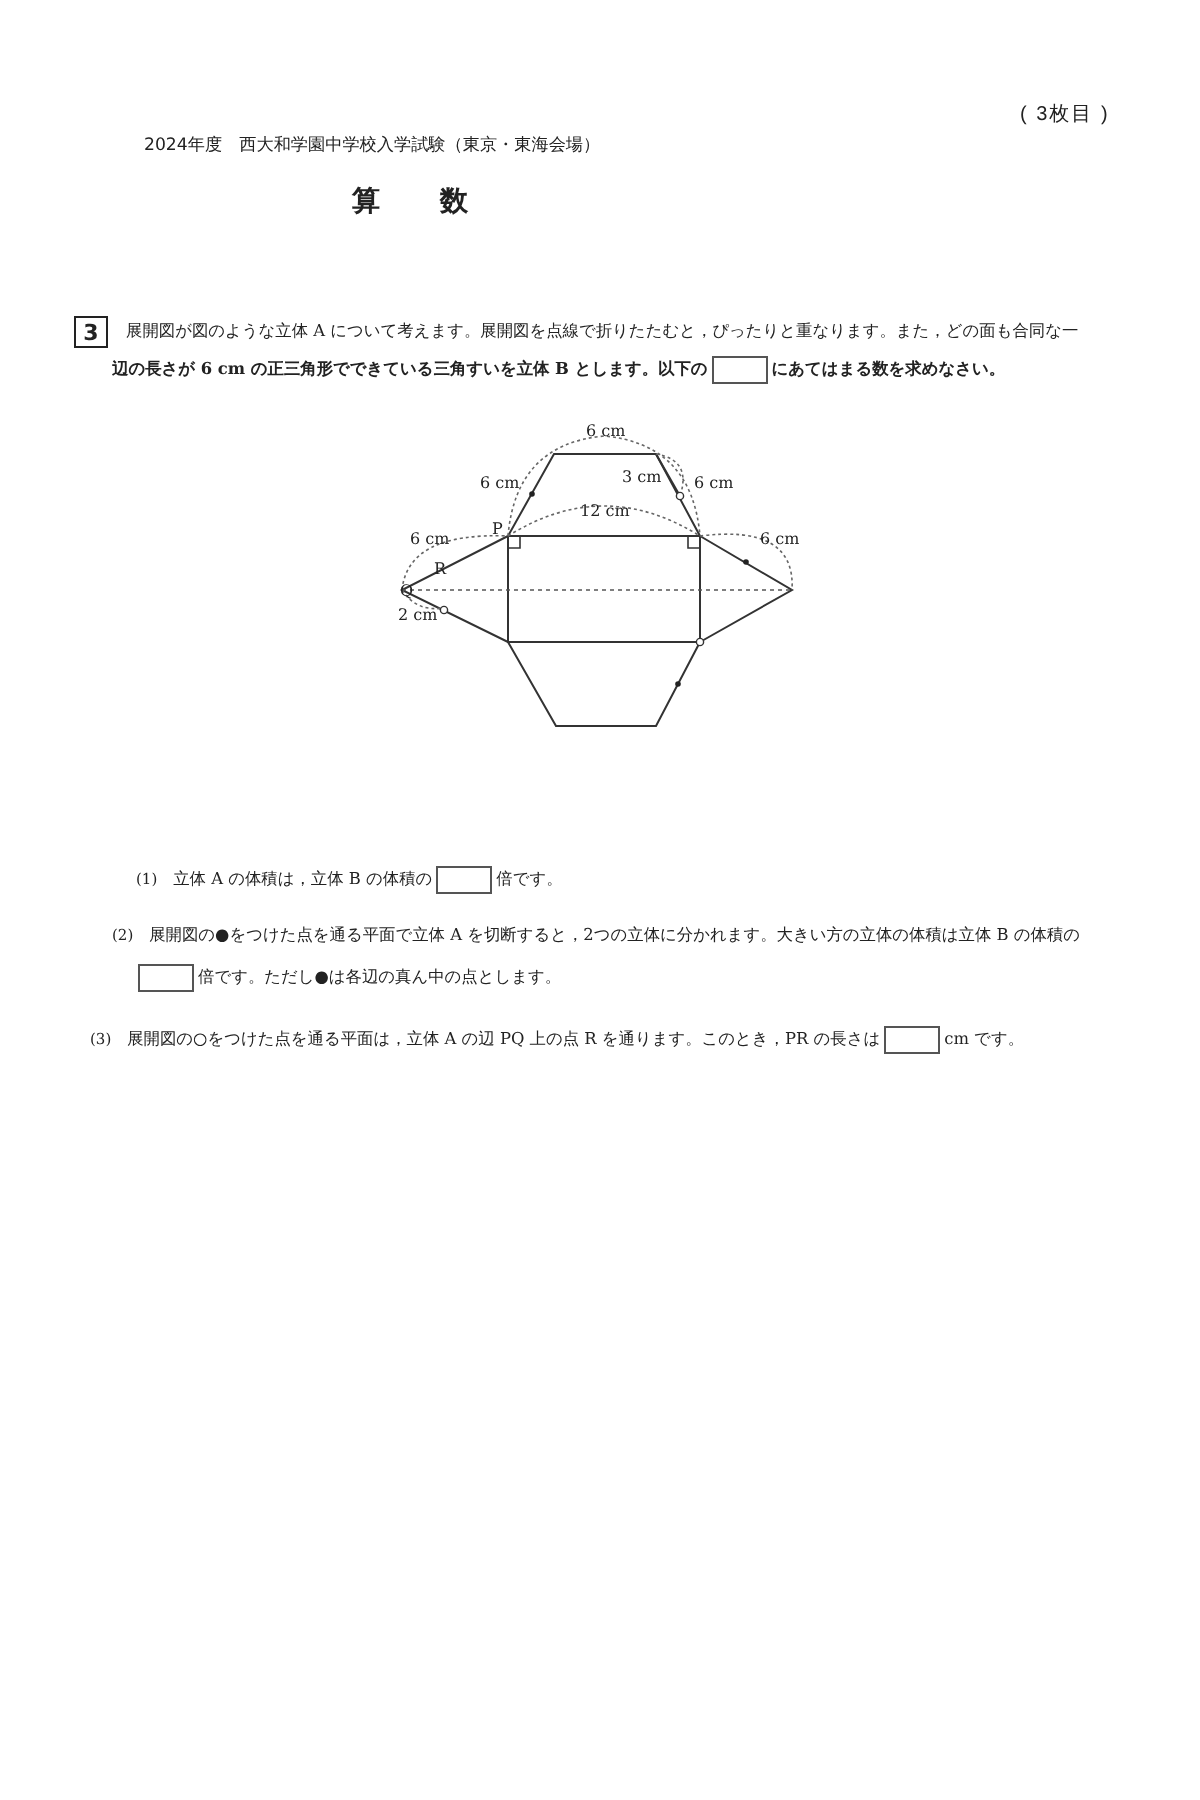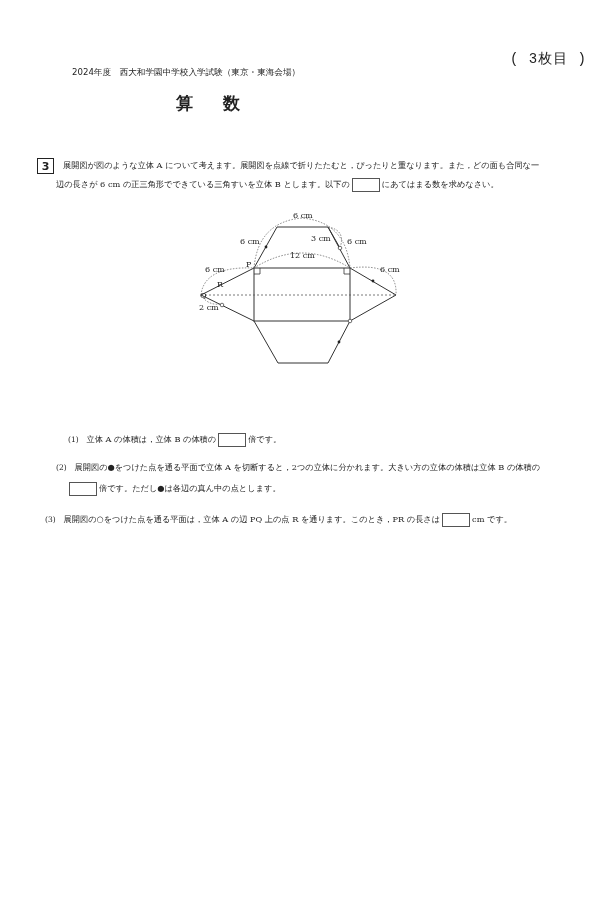--- a/index.html
+++ b/index.html
@@ -1,26 +1,26 @@
 <!DOCTYPE html>
 <html><head>
 <meta charset="utf-8">
 <style>
   html, body { margin:0; padding:0; background:#ffffff; }
   body { width:600px; height:900px; position:relative; overflow:hidden;
          font-family: "DejaVu Serif", "Liberation Serif", serif; color:#222; }
   .abs { position:absolute; white-space:nowrap; }
-  .sheet-no { left:510px; top:50px; font-size:14px; font-family:Liberation Mono, monospace; letter-spacing:1px; }
+  .sheet-no { left:510px; top:50px; font-size:10px; font-family:Liberation Sans, sans-serif; letter-spacing:1px; }
   .exam-title { left:72px; top:67px; font-size:8.6px; font-family:"DejaVu Sans", sans-serif;text-align:right; }
-  .subject { left:176px; top:92px; font-size:17px; font-weight:bold; font-family:"DejaVu Sans", sans-serif; letter-spacing:30px; }
+  .subject { left:176px; top:92px; font-size:14px; font-weight:bold; font-family:"DejaVu Sans", sans-serif; letter-spacing:30px; }
   .qnum-box { left:37px; top:158px; width:15px; height:14px; border:1.3px solid #222;
               font-size:11px; font-family:"DejaVu Sans", sans-serif; font-weight:bold;
               display:flex; align-items:center; justify-content:center; }
   .intro1 { left:63px; top:160px; font-size:8.2px; }
-  .intro2 { left:56px; top:178px; font-size:8.2px; }
+  .intro2 { left:56px; top:178px; font-size:8.2px;font-weight:bold; }
   .answer-box { display:inline-block; vertical-align:middle; width:26px; height:12px;
                 border:1px solid #555; margin:0 2px; background:#fff; }
   .q { font-size:8.2px; }
   .q1 { left:56px; top:433px;margin-left:12px; }
   .q2a { left:56px; top:462px; }
   .q2b { left:67px; top:482px;text-align:center; }
   .q3 { left:45px; top:513px; }
   .qlabel { display:inline-block; width:16px; font-size:7.5px; }
   svg.diagram { position:absolute; left:0; top:0; }
   .lbl { font-family:"DejaVu Serif", serif; font-size:8px; fill:#222; }

